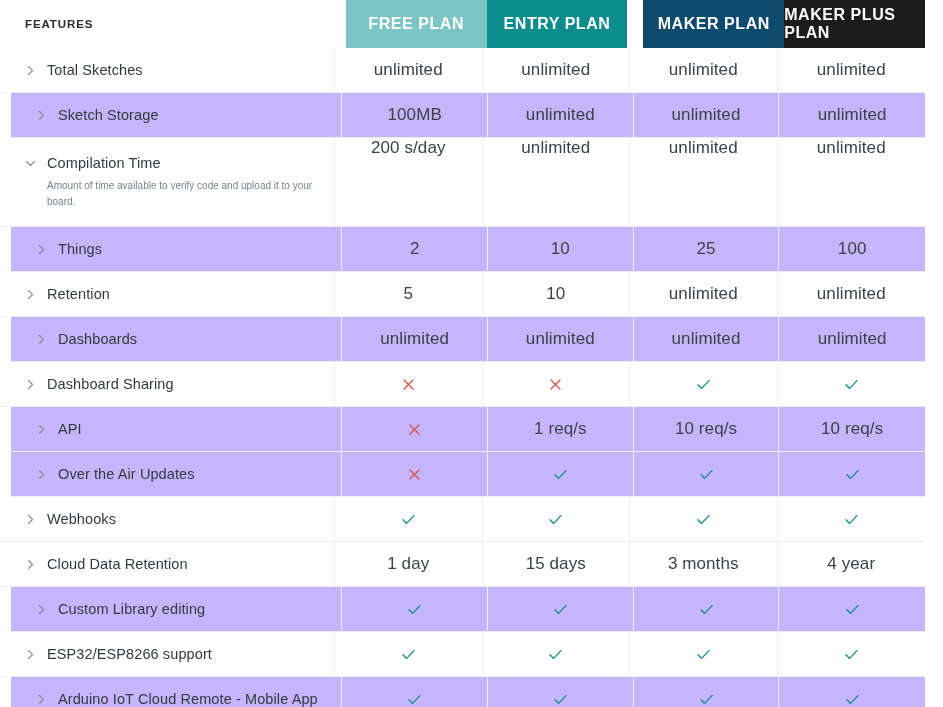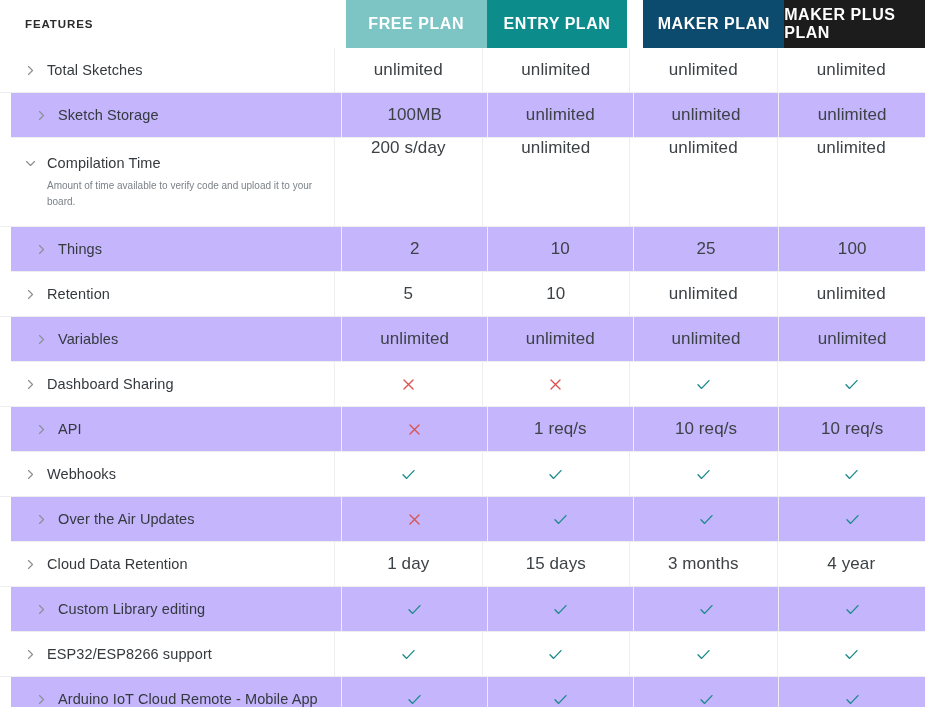--- a/index.html
+++ b/index.html
@@ -219,21 +219,21 @@
         </div>
       </div>
       <div class="row even">
         <div class="feat">
           <div class="featline">
             <span class="chev">
               <svg viewBox="0 0 11 11" fill="none" stroke="#8b9094" stroke-width="1.15" stroke-linecap="round" stroke-linejoin="round">
                 <path d="M3.5 1.5 L7.5 5.5 L3.5 9.5"></path>
               </svg>
             </span>
-            <span class="featlabel">Variables</span>
+            <span class="featlabel">Dashboards</span>
           </div>
         </div>
         <div class="cell">
           <span>unlimited</span>
         </div>
         <div class="cell">
           <span>unlimited</span>
         </div>
         <div class="cell">
           <span>unlimited</span>
@@ -303,75 +303,75 @@
         <div class="cell">
           <span>1 req/s</span>
         </div>
         <div class="cell">
           <span>10 req/s</span>
         </div>
         <div class="cell">
           <span>10 req/s</span>
         </div>
       </div>
-      <div class="row odd">
-        <div class="feat">
-          <div class="featline">
-            <span class="chev">
-              <svg viewBox="0 0 11 11" fill="none" stroke="#8b9094" stroke-width="1.15" stroke-linecap="round" stroke-linejoin="round">
-                <path d="M3.5 1.5 L7.5 5.5 L3.5 9.5"></path>
-              </svg>
-            </span>
-            <span class="featlabel">Webhooks</span>
-          </div>
-        </div>
-        <div class="cell">
-          <span class="mark">
-            <svg width="17" height="17" viewBox="0 0 17 17" fill="none" stroke="#1b8a8a" stroke-width="1.35" stroke-linecap="round" stroke-linejoin="round">
-              <path d="M3 8.8 L6.6 12.4 L14 4.6"></path>
-            </svg>
-          </span>
-        </div>
-        <div class="cell">
-          <span class="mark">
-            <svg width="17" height="17" viewBox="0 0 17 17" fill="none" stroke="#1b8a8a" stroke-width="1.35" stroke-linecap="round" stroke-linejoin="round">
-              <path d="M3 8.8 L6.6 12.4 L14 4.6"></path>
-            </svg>
-          </span>
-        </div>
-        <div class="cell">
-          <span class="mark">
-            <svg width="17" height="17" viewBox="0 0 17 17" fill="none" stroke="#1b8a8a" stroke-width="1.35" stroke-linecap="round" stroke-linejoin="round">
-              <path d="M3 8.8 L6.6 12.4 L14 4.6"></path>
-            </svg>
-          </span>
-        </div>
-        <div class="cell">
-          <span class="mark">
-            <svg width="17" height="17" viewBox="0 0 17 17" fill="none" stroke="#1b8a8a" stroke-width="1.35" stroke-linecap="round" stroke-linejoin="round">
-              <path d="M3 8.8 L6.6 12.4 L14 4.6"></path>
-            </svg>
-          </span>
-        </div>
-      </div>
       <div class="row even">
         <div class="feat">
           <div class="featline">
             <span class="chev">
               <svg viewBox="0 0 11 11" fill="none" stroke="#8b9094" stroke-width="1.15" stroke-linecap="round" stroke-linejoin="round">
                 <path d="M3.5 1.5 L7.5 5.5 L3.5 9.5"></path>
               </svg>
             </span>
             <span class="featlabel">Over the Air Updates</span>
           </div>
         </div>
         <div class="cell">
           <span class="mark">
             <svg width="15" height="15" viewBox="0 0 15 15" fill="none" stroke="#d9534f" stroke-width="1.35" stroke-linecap="round">
               <path d="M3 3 L12 12 M12 3 L3 12"></path>
+            </svg>
+          </span>
+        </div>
+        <div class="cell">
+          <span class="mark">
+            <svg width="17" height="17" viewBox="0 0 17 17" fill="none" stroke="#1b8a8a" stroke-width="1.35" stroke-linecap="round" stroke-linejoin="round">
+              <path d="M3 8.8 L6.6 12.4 L14 4.6"></path>
+            </svg>
+          </span>
+        </div>
+        <div class="cell">
+          <span class="mark">
+            <svg width="17" height="17" viewBox="0 0 17 17" fill="none" stroke="#1b8a8a" stroke-width="1.35" stroke-linecap="round" stroke-linejoin="round">
+              <path d="M3 8.8 L6.6 12.4 L14 4.6"></path>
+            </svg>
+          </span>
+        </div>
+        <div class="cell">
+          <span class="mark">
+            <svg width="17" height="17" viewBox="0 0 17 17" fill="none" stroke="#1b8a8a" stroke-width="1.35" stroke-linecap="round" stroke-linejoin="round">
+              <path d="M3 8.8 L6.6 12.4 L14 4.6"></path>
+            </svg>
+          </span>
+        </div>
+      </div>
+      <div class="row odd">
+        <div class="feat">
+          <div class="featline">
+            <span class="chev">
+              <svg viewBox="0 0 11 11" fill="none" stroke="#8b9094" stroke-width="1.15" stroke-linecap="round" stroke-linejoin="round">
+                <path d="M3.5 1.5 L7.5 5.5 L3.5 9.5"></path>
+              </svg>
+            </span>
+            <span class="featlabel">Webhooks</span>
+          </div>
+        </div>
+        <div class="cell">
+          <span class="mark">
+            <svg width="17" height="17" viewBox="0 0 17 17" fill="none" stroke="#1b8a8a" stroke-width="1.35" stroke-linecap="round" stroke-linejoin="round">
+              <path d="M3 8.8 L6.6 12.4 L14 4.6"></path>
             </svg>
           </span>
         </div>
         <div class="cell">
           <span class="mark">
             <svg width="17" height="17" viewBox="0 0 17 17" fill="none" stroke="#1b8a8a" stroke-width="1.35" stroke-linecap="round" stroke-linejoin="round">
               <path d="M3 8.8 L6.6 12.4 L14 4.6"></path>
             </svg>
           </span>
         </div>

